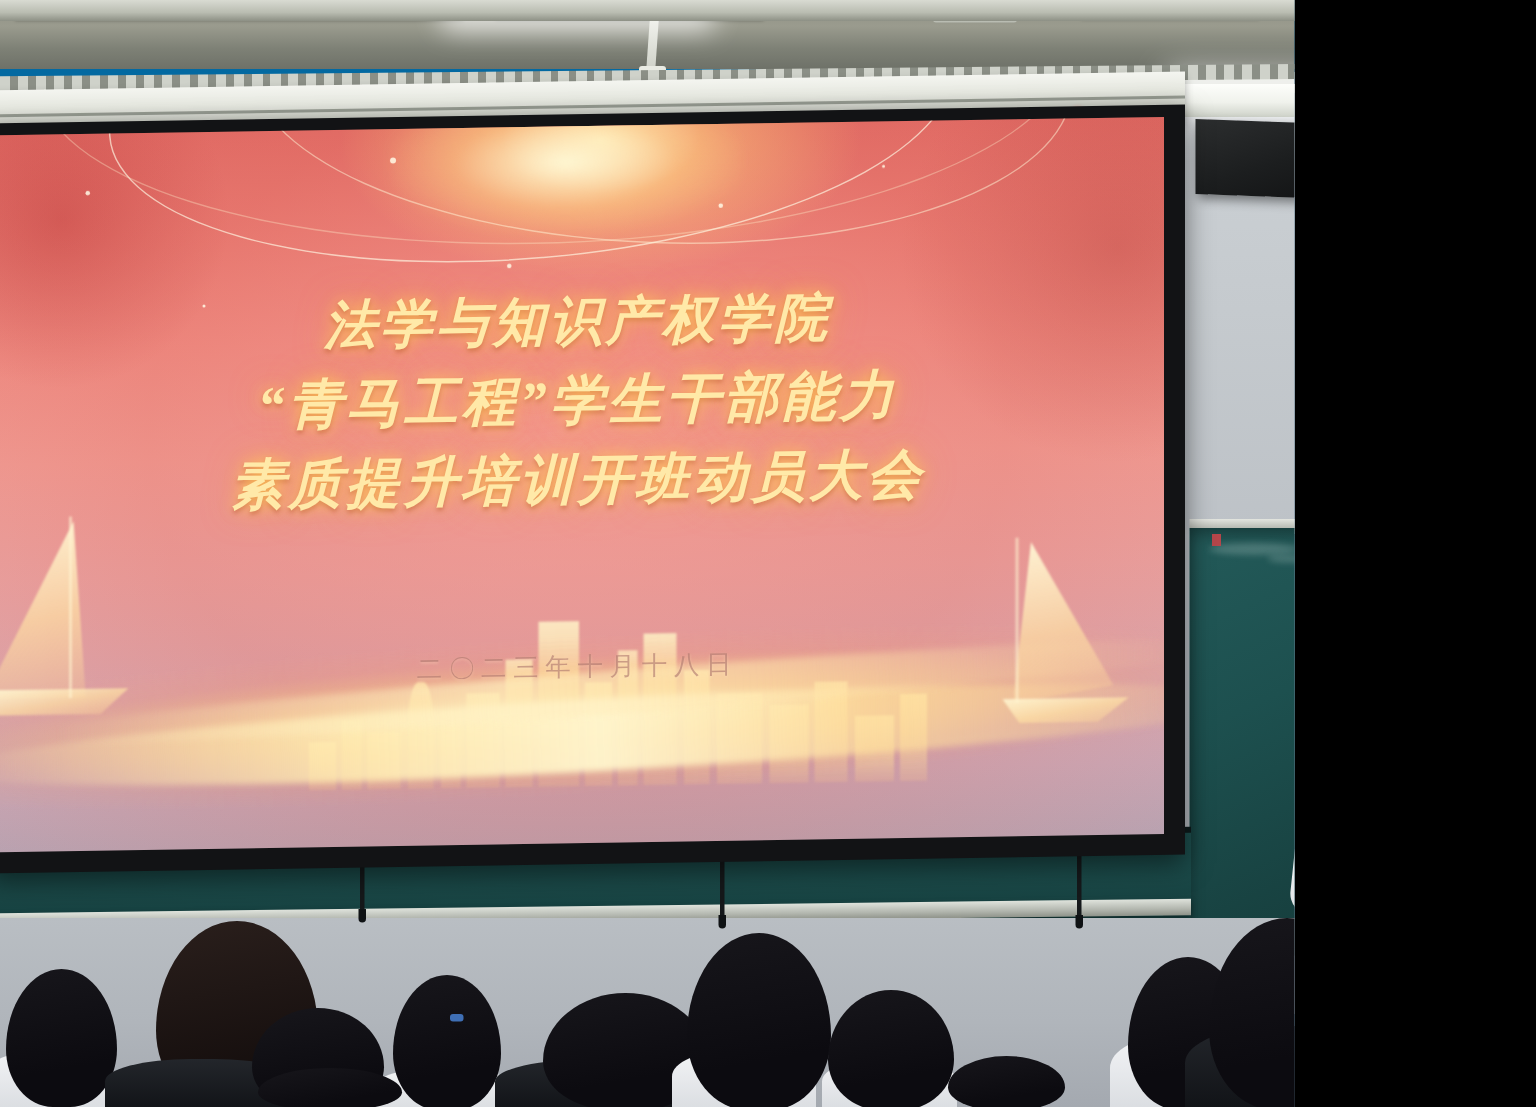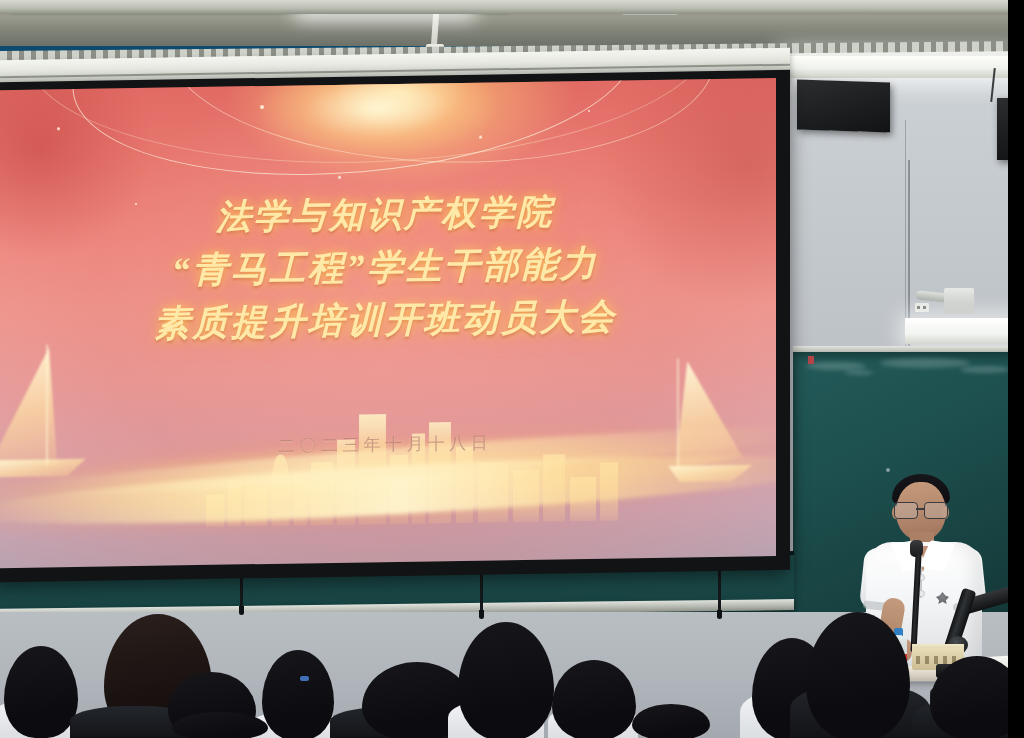--- a/index.html
+++ b/index.html
@@ -1,23 +1,23 @@
 <!DOCTYPE html>
 <html><head>
 <meta charset="utf-8">
 <title>Classroom Presentation Photo</title>
 <style>
   html,body{margin:0;padding:0;background:#000;}
   body{font-family:"Liberation Sans", sans-serif;}
 
   #scene{
     position:relative;
-    width:1008px;height:738px;
+    width:863px;height:738px;
     overflow:hidden;
-    background:#0c4a6e;
+    background:#0369a1;
   }
 
   
   .ceiling{
     position:absolute;left:0;top:0;width:1024px;height:46px;
     background:linear-gradient(180deg,#8f9083 0%,#9a9b8e 38%,#7e8176 70%,#6e7168 100%);
   }
   .ceiling-strip{
     position:absolute;left:0;top:0;width:1024px;height:14px;
     background:linear-gradient(180deg,#d9dbd2 0%,#b9bcb1 60%,#8d9085 100%);

